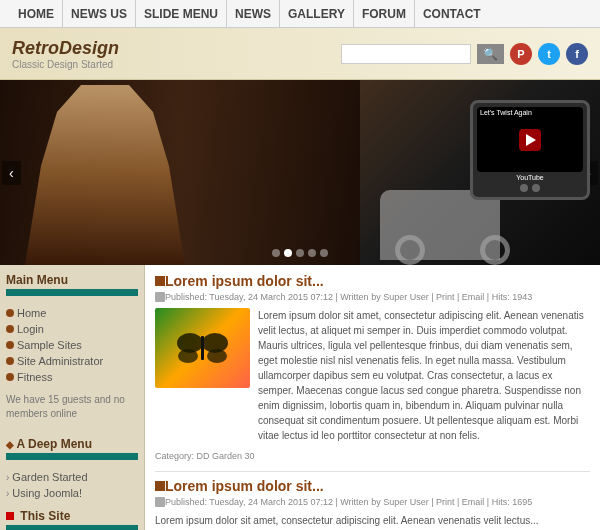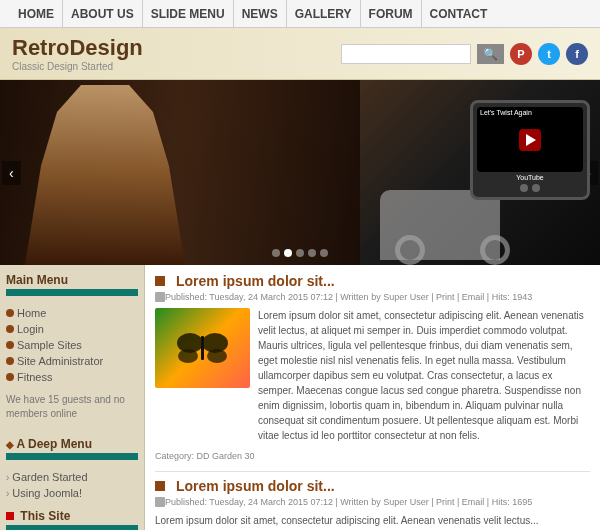--- a/index.html
+++ b/index.html
@@ -37,22 +37,23 @@
       background: #f0ead0;
       display: flex;
       align-items: center;
       justify-content: space-between;
       padding: 6px 12px;
       height: 52px;
       border-bottom: 1px solid #d0c8a0;
       position: relative;
     }
     #header-left h1 {
-      font-size: 22px;
+      font-size: 18px;
       color: #5a3a1a;
+      font-style: italic;
       font-weight: bold;
     }
     #header-left p {
       font-size: 10px;
       color: #888;
     }
     #header-right {
       display: flex;
       align-items: center;
       gap: 6px;
@@ -262,21 +263,21 @@
       overflow-y: auto;
       max-height: 265px;
     }
     .article-title {
       font-size: 14px;
       color: #8b4513;
       font-weight: bold;
       margin-bottom: 3px;
       display: flex;
       align-items: center;
-      gap: 11px;
+      gap: 0;
     }
     .article-marker {
       width: 10px;
       height: 10px;
       background: #8b4513;
       display: inline-block;
     }
     .article-meta {
       font-size: 9px;
       color: #888;
@@ -327,21 +328,21 @@
       border: none;
       border-top: 1px solid #e0e0e0;
       margin: 6px 0;
     }
   </style>
 </head>
 <body>
 
 <nav id="nav">
   <a>HOME</a>
-  <a>ABOUT US</a>
+  <a>NEWS US</a>
   <a>SLIDE MENU</a>
   <a>NEWS</a>
   <a>GALLERY</a>
   <a>FORUM</a>
   <a>CONTACT</a>
 </nav>
 
 <div id="header">
   <div id="header-left">
     <h1>RetroDesign</h1>

